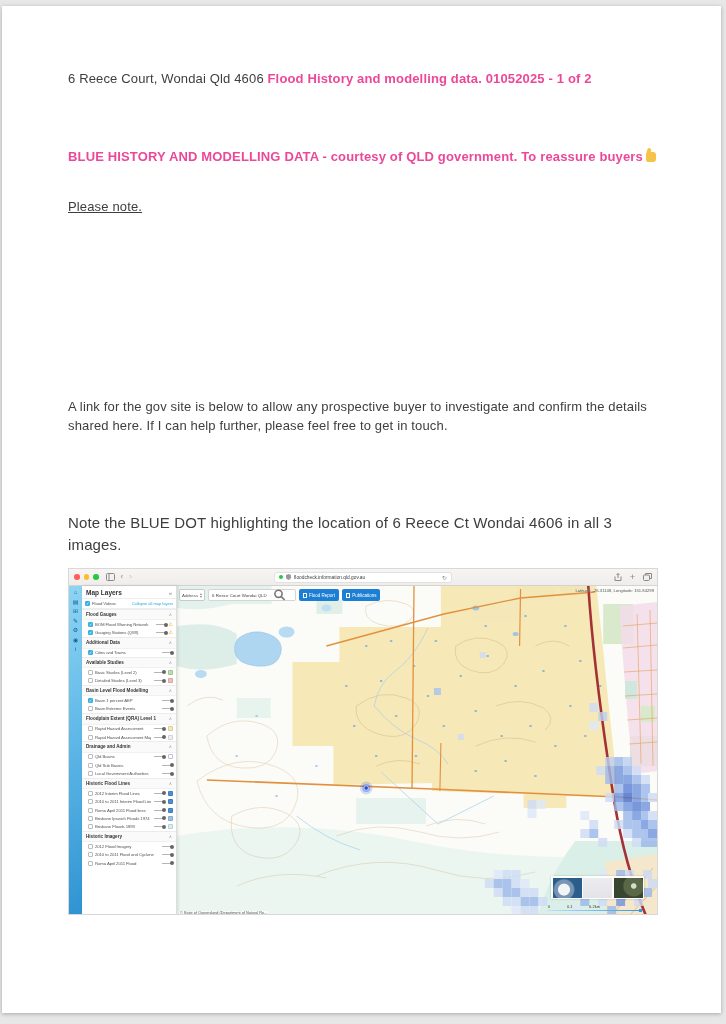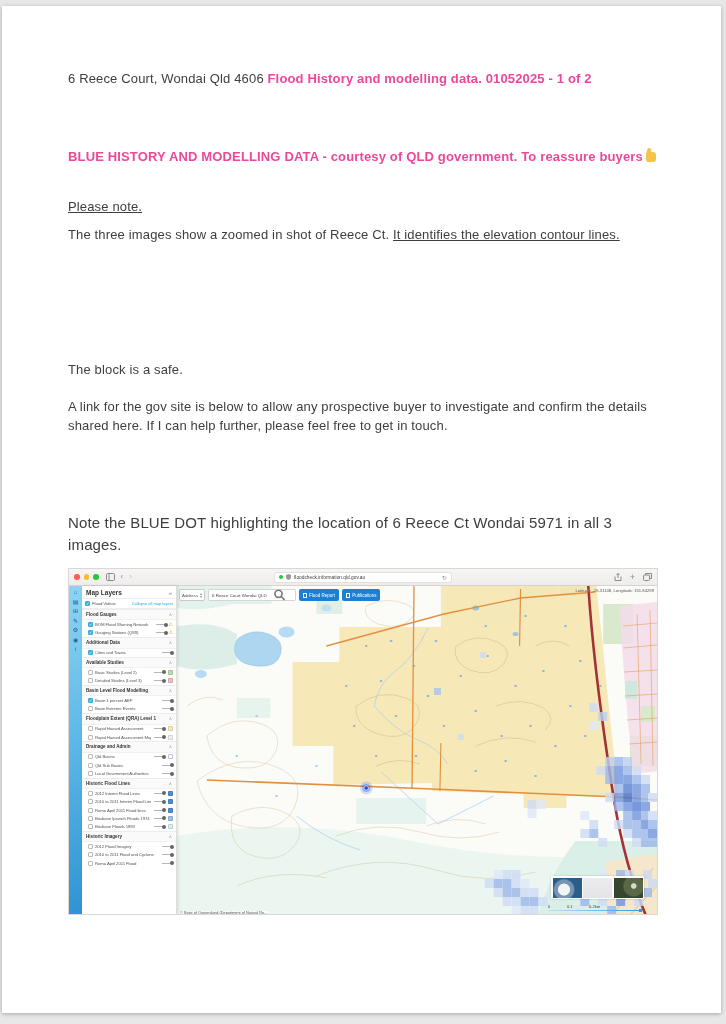--- a/index.html
+++ b/index.html
@@ -75,30 +75,28 @@
 <body>
 
 <div class="page">
 
   <div class="tblock" style="top:63px"><span>6 Reece Court, Wondai Qld 4606 </span><span class="b">Flood History and modelling data. 01052025 - 1 of 2</span></div>
 
   <div class="tblock b" style="top:141px"><span>BLUE HISTORY AND MODELLING DATA - courtesy of QLD government. To reassure buyers</span><span class="thumbup"></span></div>
 
   <div class="tblock" style="top:191px"><span class="u">Please note.</span></div>
 
-  <div class="tblock" style="top:219px"><span>The three images show a zoomed in shot of Reece Ct. </span><span class="u">It identifies the elevation contour lines.</span></div>
-
-
-
-  <div class="tblock" style="top:354px">The block is a safe.</div>
+
+
+
 
   <div class="tblock" style="top:391px">A link for the gov site is below to allow any prospective buyer to investigate and confirm the details shared here. If I can help further, please feel free to get in touch.</div>
 
 
-  <div class="tblock big" style="top:506px;width:566px">Note the BLUE DOT highlighting the location of 6 Reece Ct Wondai 5971 in all 3 images.</div>
+  <div class="tblock big" style="top:506px;width:566px">Note the BLUE DOT highlighting the location of 6 Reece Ct Wondai 4606 in all 3 images.</div>
 
   <div class="shot">
 
     <div class="chrome">
       <span class="tl" style="background:#ff5f57"></span>
       <span class="tl" style="background:#febc2e"></span>
       <span class="tl" style="background:#28c840"></span>
       <svg class="cicon" width="9" height="8" viewBox="0 0 9 8">
           <rect x="0.5" y="0.5" width="8" height="7" rx="1" fill="none" stroke="#8a8a8a"></rect>
           <line x1="3" y1="0.5" x2="3" y2="7.5" stroke="#8a8a8a"></line>

